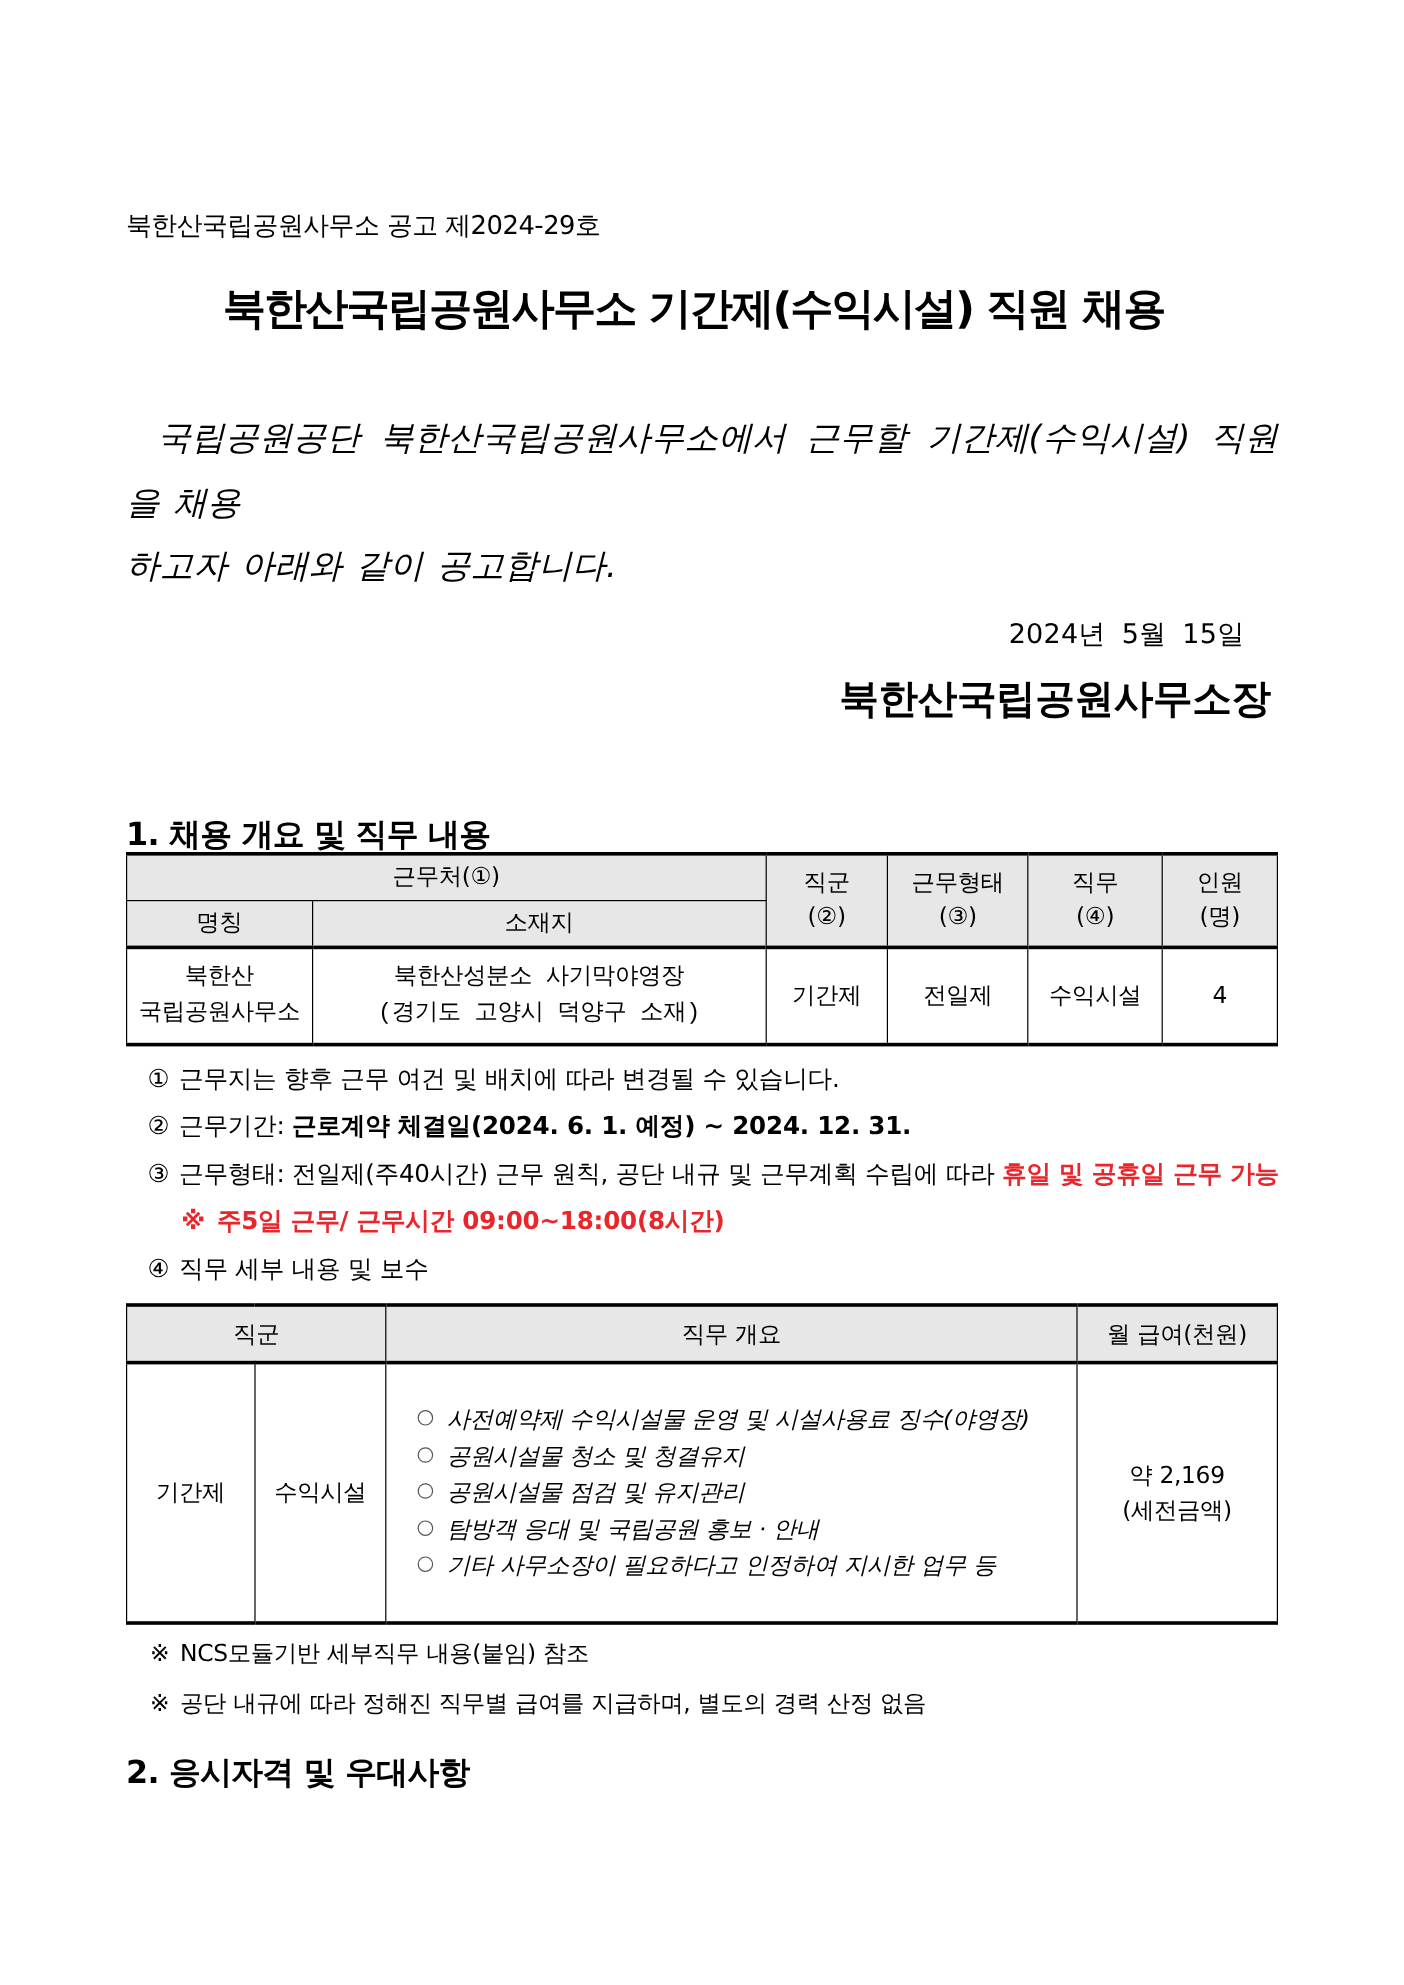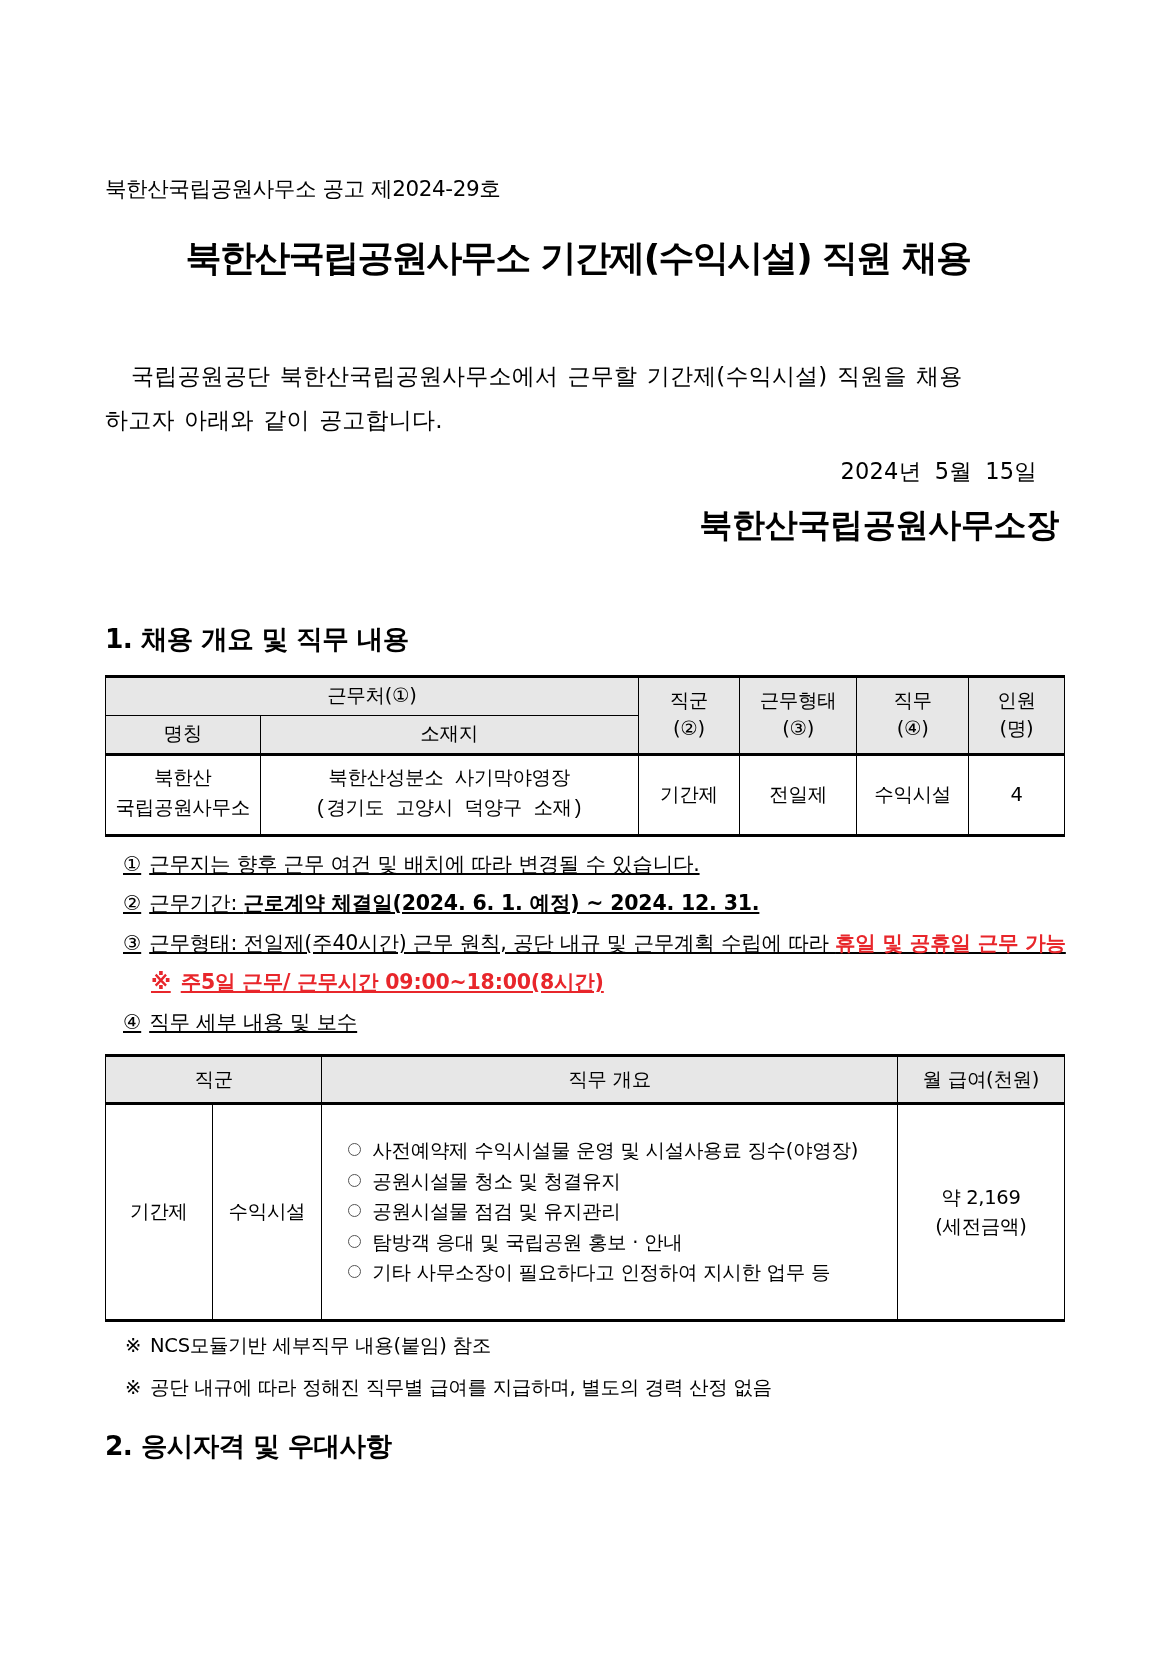--- a/index.html
+++ b/index.html
@@ -36,27 +36,28 @@
     text-align: center;
     font-size: 36px;
     font-weight: bold;
     letter-spacing: -1.6px;
     line-height: 1.12;
     padding-right: 14px;
   }
 
   
   .intro {
-    margin-top: 76px;
-    font-size: 23px;
+    margin-top: 60px;
+    font-size: 28px;
     line-height: 1.92;
     letter-spacing: 0.2px;
     text-align: justify;
     text-justify: inter-ideograph;
     word-spacing: 2px;
+    font-style: italic;
   }
   .intro .indent { padding-left: 26px; }
 
   .date-line {
     margin-top: 14px;
     text-align: right;
     font-size: 22.5px;
     letter-spacing: 0.2px;
     padding-right: 28px;
     word-spacing: 6px;
@@ -89,39 +90,40 @@
   table td, table th {
     border: 1px solid #000000;
     font-weight: normal;
     font-size: 19.5px;
     text-align: center;
     vertical-align: middle;
     letter-spacing: -0.3px;
     line-height: 1.42;
     padding: 0;
   }
-  .tbl-wrap { margin-top: 22px; }
+  .tbl-wrap { }
   thead th {
     background: #e7e7e7;
   }
   .top-rule { border-top: 3px solid #000000 !important; }
   .bot-rule { border-bottom: 3px solid #000000 !important; }
   .hdr-rule { border-bottom: 3px solid #000000 !important; }
 
   
   #table-work thead th { height: 37px; }
   #table-work tbody td { height: 78px; }
   #table-work .cell-lines { line-height: 1.5; font-family: Liberation Mono, monospace; }
 
   
   #table-duty thead th { height: 45px; }
   #table-duty tbody td { height: 186px; }
   #table-duty .duty-cell {
     text-align: left;
     padding: 14px 0 14px 26px;
+    font-style: italic;
   }
   .duty-item {
     font-size: 19.5px;
     line-height: 1;
     margin: 0 0 11px 0;
     letter-spacing: -0.3px;
     white-space: nowrap;
   }
   .duty-item:last-child { margin-bottom: 0; }
   .duty-bullet {
@@ -140,21 +142,20 @@
 
   
   .notes { margin-top: 17px; }
   .note {
     font-size: 20.5px;
     line-height: 1;
     margin-bottom: 19px;
     letter-spacing: -0.2px;
     padding-left: 18px;
     white-space: nowrap;
-    text-decoration: underline;
   }
   .note .marker { margin-right: 8px; }
   .note b { font-weight: bold; }
   .red { color: #e8262b; }
   .note-sub {
     padding-left: 46px;
     color: #e8262b;
     font-weight: bold;
   }
   .note-sub .marker { margin-right: 10px; }

